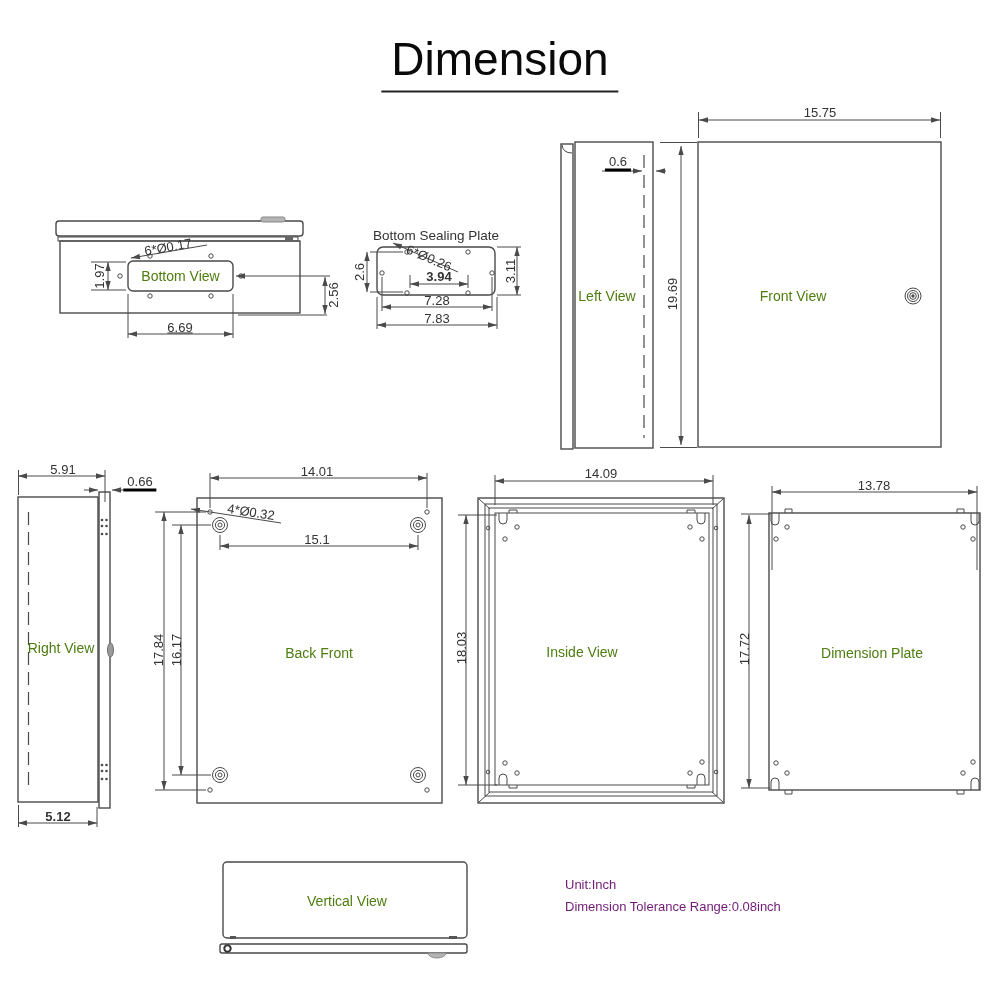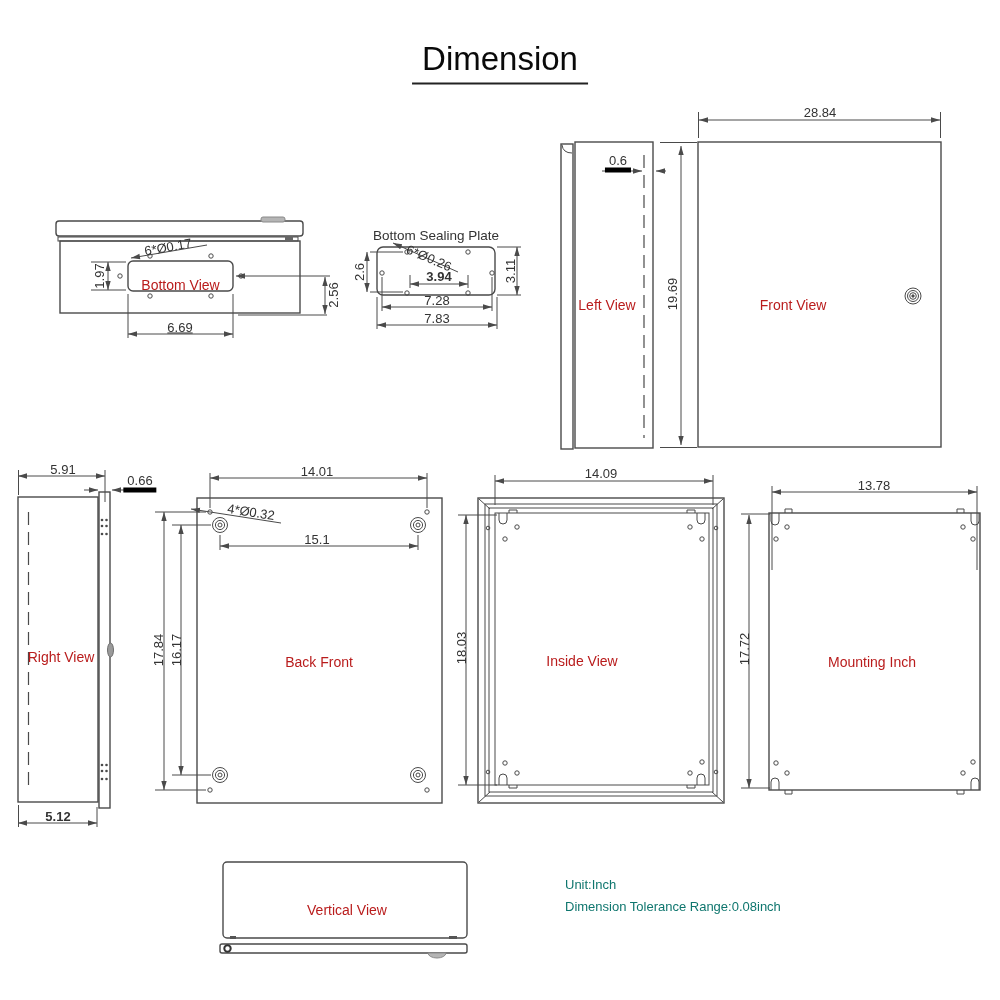--- a/index.html
+++ b/index.html
@@ -6,26 +6,26 @@
   #canvas{position:relative;width:1000px;height:1000px;background:#fff;overflow:hidden;
           font-family:"Liberation Sans",sans-serif;}
   #draw{position:absolute;left:0;top:0;}
   .part{stroke:#4a4a4a;fill:none;stroke-width:1.4;}
   .thin{stroke:#4a4a4a;fill:none;stroke-width:1;}
   .dim{stroke:#4a4a4a;fill:none;stroke-width:1;}
   .dash{stroke:#4a4a4a;fill:none;stroke-width:1.2;stroke-dasharray:13 7;}
   .dot{fill:#4a4a4a;stroke:none;}
   .t{position:absolute;transform:translate(-50%,-50%);font-size:13px;color:#333;
      white-space:nowrap;line-height:1;}
-  .big{font-size:14px;color:#b91c1c;margin-top:9px;}
+  .big{font-size:14px;color:#4d7c0f;}
   .v{transform:translate(-50%,-50%) rotate(-90deg);}
-  .ul{border-bottom:5px solid #000000;padding:0 4px 1px 4px;}
-  .note{position:absolute;transform:none;font-size:13px;color:#0f766e;white-space:nowrap;}
+  .ul{border-bottom:3px solid #000000;padding:0 4px 1px 4px;}
+  .note{position:absolute;transform:none;font-size:13px;color:#701a75;white-space:nowrap;}
   #title{position:absolute;left:500px;top:62px;transform:translate(-50%,-50%);
-         font-size:33px;color:#0a0a0a;border-bottom:2px solid #222;padding:0 10px 5px 10px;}
+         font-size:46px;color:#0a0a0a;border-bottom:2px solid #222;padding:0 10px 5px 10px;}
 </style>
 </head>
 <body>
 
 <div id="canvas">
 
 <svg id="draw" width="1000" height="1000" viewBox="0 0 1000 1000">
   <defs>
     <marker id="aE" viewBox="0 0 10 7" markerWidth="10" markerHeight="7" refX="9.3" refY="3.5" orient="auto">
       <path d="M0.3,0.8 L9.3,3.5 L0.3,6.2 Z" fill="#4a4a4a"></path>
@@ -274,39 +274,39 @@
   <span class="t v" style="left:510px;top:271px;">3.11</span>
   <span class="t" style="left:439px;top:276px;font-weight:bold;">3.94</span>
   <span class="t" style="left:437px;top:300px;">7.28</span>
   <span class="t" style="left:437px;top:318px;">7.83</span>
 
   <span class="t big" style="left:607px;top:296px;">Left View</span>
   <span class="t ul" style="left:618px;top:163px;">0.6</span>
   <span class="t v" style="left:672px;top:294px;">19.69</span>
 
   <span class="t big" style="left:793px;top:296px;">Front View</span>
-  <span class="t" style="left:820px;top:112px;">28.84</span>
+  <span class="t" style="left:820px;top:112px;">15.75</span>
 
   <span class="t big" style="left:61px;top:648px;">Right View</span>
   <span class="t" style="left:63px;top:469px;">5.91</span>
   <span class="t ul" style="left:140px;top:483px;">0.66</span>
   <span class="t" style="left:58px;top:816px;font-weight:bold;">5.12</span>
 
   <span class="t big" style="left:319px;top:653px;">Back Front</span>
   <span class="t" style="left:317px;top:471px;">14.01</span>
   <span class="t" style="left:251px;top:512px;transform:translate(-50%,-50%) rotate(9deg);">4*Ø0.32</span>
   <span class="t" style="left:317px;top:539px;">15.1</span>
   <span class="t v" style="left:158px;top:650px;">17.84</span>
   <span class="t v" style="left:176px;top:650px;">16.17</span>
 
   <span class="t big" style="left:582px;top:652px;">Inside View</span>
   <span class="t" style="left:601px;top:473px;">14.09</span>
   <span class="t v" style="left:461px;top:648px;">18.03</span>
 
-  <span class="t big" style="left:872px;top:653px;">Mounting Inch</span>
+  <span class="t big" style="left:872px;top:653px;">Dimension Plate</span>
   <span class="t" style="left:874px;top:485px;">13.78</span>
   <span class="t v" style="left:744px;top:649px;">17.72</span>
 
   <span class="t big" style="left:347px;top:901px;">Vertical View</span>
 
   <span class="note" style="left:565px;top:877px;">Unit:Inch</span>
   <span class="note" style="left:565px;top:899px;">Dimension Tolerance Range:0.08inch</span>
 </div>
 
 </body></html>

